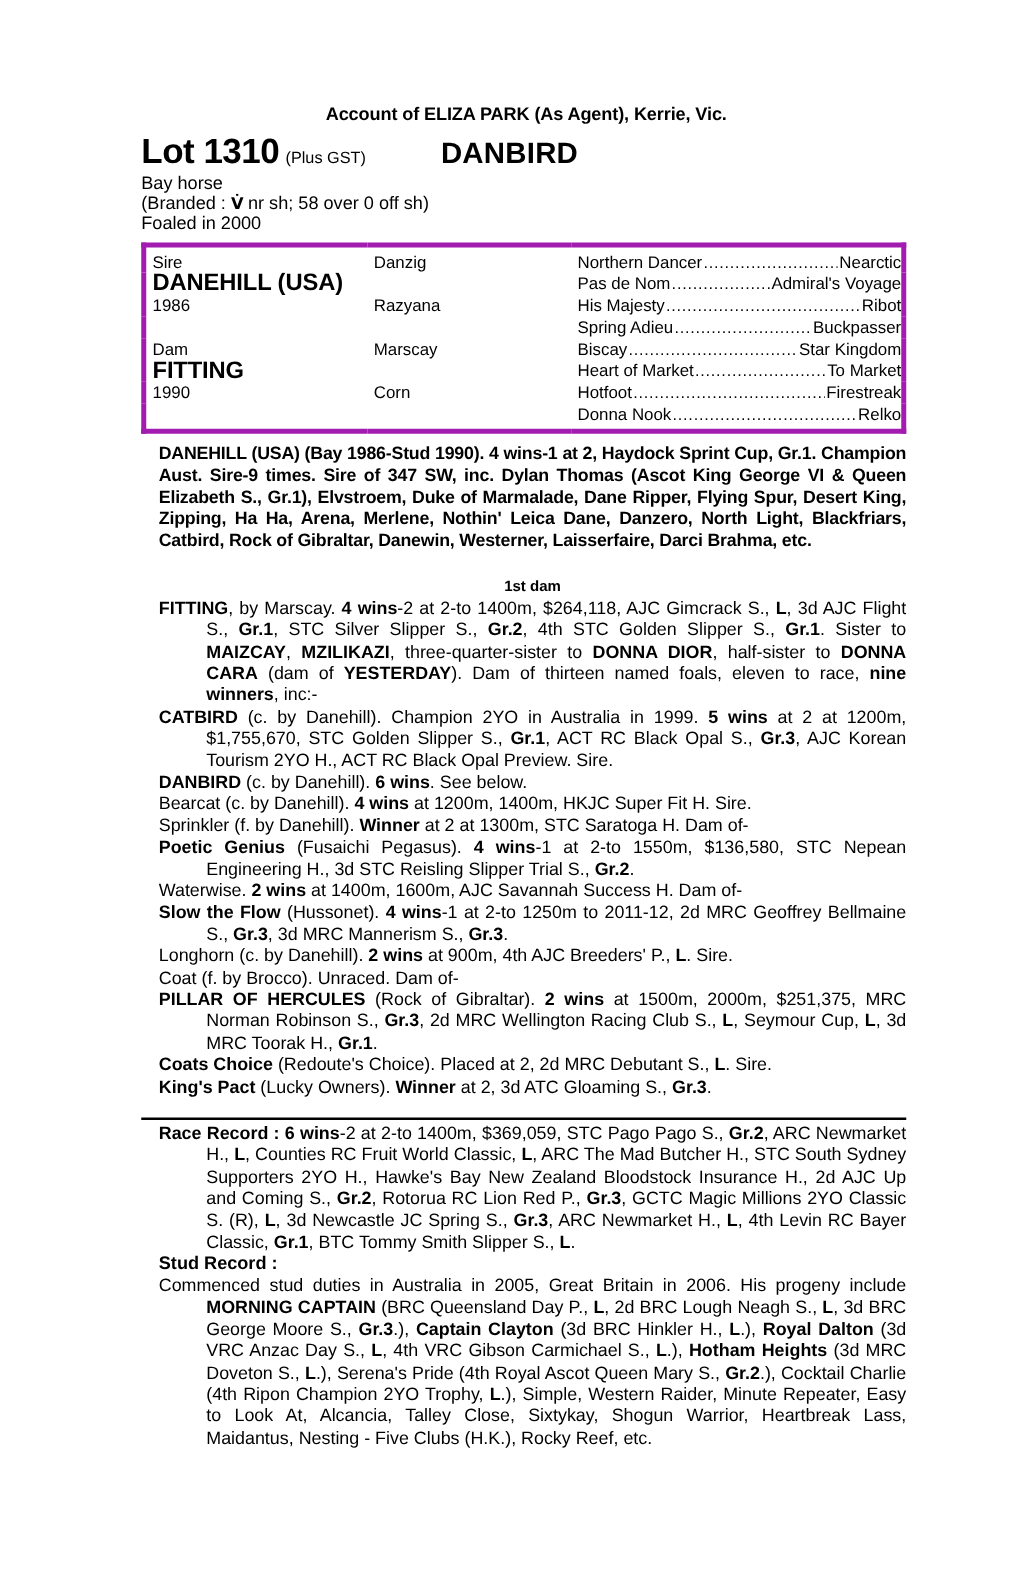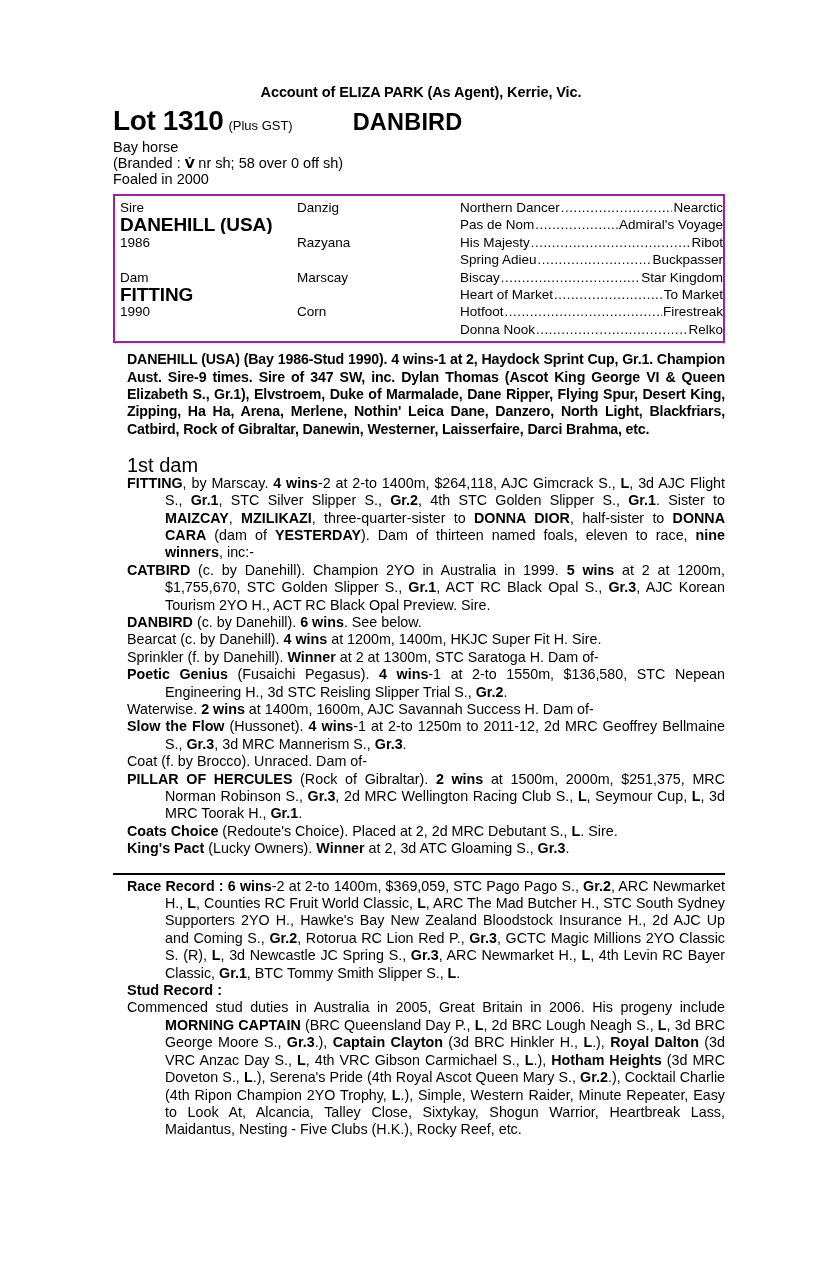--- a/index.html
+++ b/index.html
@@ -67,21 +67,21 @@
   .brandmark {
     font-weight: bold;
     font-family: "DejaVu Sans", sans-serif;
     font-size: 13px;
     letter-spacing: -0.5px;
   }
 
   
   .ped-table {
     width: 100%;
-    border: 2px solid #a21caf;
+    border: 4px solid #a21caf;
     border-collapse: collapse;
     font-size: 13.5px;
     line-height: 17.4px;
     table-layout: fixed;
   }
   .ped-table td {
     padding: 0 0 0 5px;
     vertical-align: top;
     white-space: nowrap;
     overflow: hidden;
@@ -112,24 +112,25 @@
   .sire-para {
     font-weight: bold;
     font-size: 14.2px;
     line-height: 17.4px;
     text-align: justify;
     margin: 8px 0 0 14px;
     letter-spacing: -0.15px;
   }
 
   .section-head {
-    font-weight: normal;
-    font-size: 20px;
+    font-weight: bold;
+    font-size: 12px;
     margin: 19px 0 0 14px;
     line-height: 17.4px;
+    text-align: center;
   }
 
   .ped-body {
     font-size: 14.3px;
     line-height: 17.4px;
     text-align: justify;
     margin: 0 0 0 14px;
   }
   .ped-body p {
     margin: 0;
@@ -276,20 +277,21 @@
   <div class="section-head">1st dam</div>
   <div class="ped-body" id="first-dam-list">
       <p class="e1"><b>FITTING</b>, by Marscay. <b>4 wins</b>-2 at 2-to 1400m, $264,118, AJC Gimcrack S., <b>L</b>, 3d AJC Flight S., <b>Gr.1</b>, STC Silver Slipper S., <b>Gr.2</b>, 4th STC Golden Slipper S., <b>Gr.1</b>. Sister to <b>MAIZCAY</b>, <b>MZILIKAZI</b>, three-quarter-sister to <b>DONNA DIOR</b>, half-sister to <b>DONNA CARA</b> (dam of <b>YESTERDAY</b>). Dam of thirteen named foals, eleven to race, <b>nine winners</b>, inc:-</p>
       <p class="e2"><b>CATBIRD</b> (c. by Danehill). Champion 2YO in Australia in 1999. <b>5 wins</b> at 2 at 1200m, $1,755,670, STC Golden Slipper S., <b>Gr.1</b>, ACT RC Black Opal S., <b>Gr.3</b>, AJC Korean Tourism 2YO H., ACT RC Black Opal Preview. Sire.</p>
       <p class="e2"><b>DANBIRD</b> (c. by Danehill). <b>6 wins</b>. See below.</p>
       <p class="e2">Bearcat (c. by Danehill). <b>4 wins</b> at 1200m, 1400m, HKJC Super Fit H. Sire.</p>
       <p class="e2">Sprinkler (f. by Danehill). <b>Winner</b> at 2 at 1300m, STC Saratoga H. Dam of-</p>
       <p class="e3"><b>Poetic Genius</b> (Fusaichi Pegasus). <b>4 wins</b>-1 at 2-to 1550m, $136,580, STC Nepean Engineering H., 3d STC Reisling Slipper Trial S., <b>Gr.2</b>.</p>
       <p class="e2">Waterwise. <b>2 wins</b> at 1400m, 1600m, AJC Savannah Success H. Dam of-</p>
       <p class="e3"><b>Slow the Flow</b> (Hussonet). <b>4 wins</b>-1 at 2-to 1250m to 2011-12, 2d MRC Geoffrey Bellmaine S., <b>Gr.3</b>, 3d MRC Mannerism S., <b>Gr.3</b>.</p>
+      <p class="e2">Longhorn (c. by Danehill). <b>2 wins</b> at 900m, 4th AJC Breeders' P., <b>L</b>. Sire.</p>
       <p class="e2">Coat (f. by Brocco). Unraced. Dam of-</p>
       <p class="e3"><b>PILLAR OF HERCULES</b> (Rock of Gibraltar). <b>2 wins</b> at 1500m, 2000m, $251,375, MRC Norman Robinson S., <b>Gr.3</b>, 2d MRC Wellington Racing Club S., <b>L</b>, Seymour Cup, <b>L</b>, 3d MRC Toorak H., <b>Gr.1</b>.</p>
       <p class="e3"><b>Coats Choice</b> (Redoute's Choice). Placed at 2, 2d MRC Debutant S., <b>L</b>. Sire.</p>
       <p class="e3"><b>King's Pact</b> (Lucky Owners). <b>Winner</b> at 2, 3d ATC Gloaming S., <b>Gr.3</b>.</p>
     </div>
 
   <hr class="rule">
 
   <div class="record-block">
     <p class="rr" id="race-record-p"><b>Race Record : 6 wins</b>-2 at 2-to 1400m, $369,059, STC Pago Pago S., <b>Gr.2</b>, ARC Newmarket H., <b>L</b>, Counties RC Fruit World Classic, <b>L</b>, ARC The Mad Butcher H., STC South Sydney Supporters 2YO H., Hawke's Bay New Zealand Bloodstock Insurance H., 2d AJC Up and Coming S., <b>Gr.2</b>, Rotorua RC Lion Red P., <b>Gr.3</b>, GCTC Magic Millions 2YO Classic S. (R), <b>L</b>, 3d Newcastle JC Spring S., <b>Gr.3</b>, ARC Newmarket H., <b>L</b>, 4th Levin RC Bayer Classic, <b>Gr.1</b>, BTC Tommy Smith Slipper S., <b>L</b>.</p>

